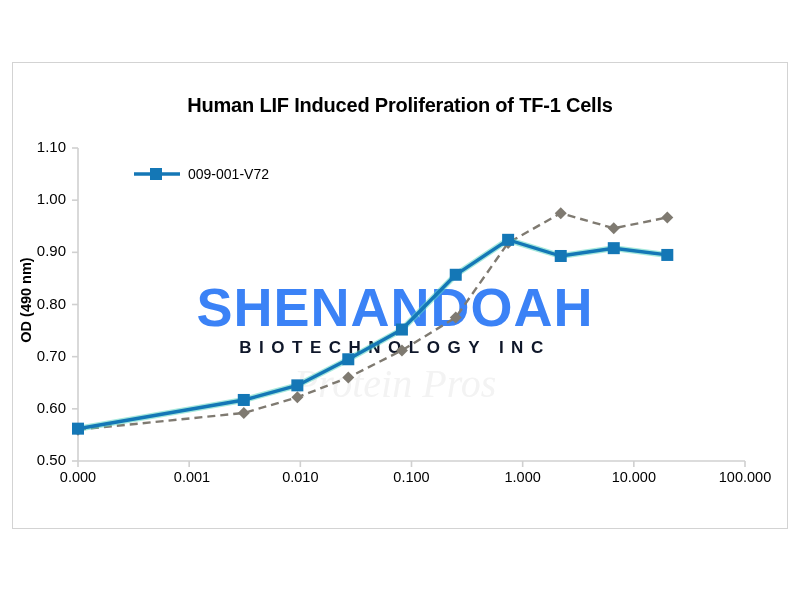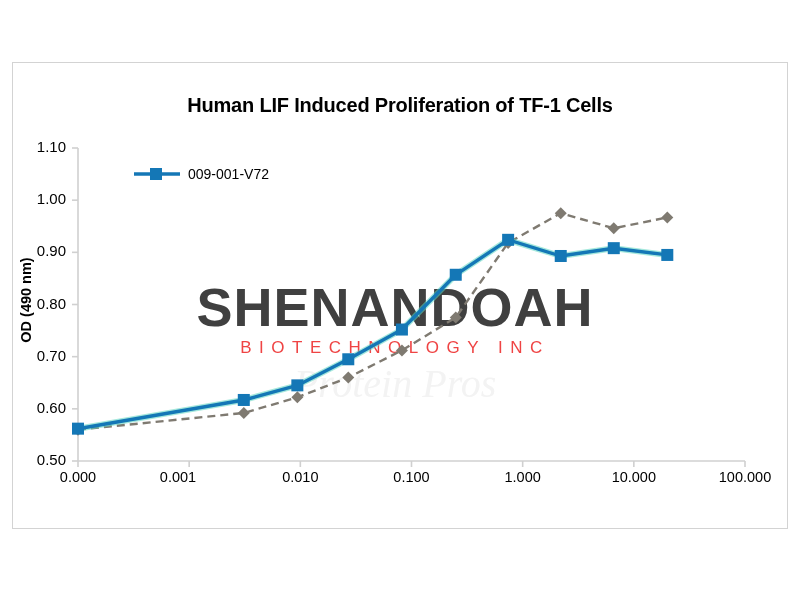--- a/index.html
+++ b/index.html
@@ -96,29 +96,29 @@
   }
   #watermark {
     position: absolute;
     left: 180px; top: 280px;
     width: 430px; height: 150px;
     pointer-events: none;
   }
   .wm-line1 {
     font-size: 54px;
     font-weight: bold;
-    color: #404040;
+    color: #3b82f6;
     letter-spacing: 1px;
     text-align: center;
     line-height: 54px;
   }
   .wm-line2 {
     font-size: 17px;
-    font-weight: normal;
-    color: #ef4444;
+    font-weight: bold;
+    color: #0f172a;
     letter-spacing: 7.5px;
     text-align: center;
     margin-top: 4px;
   }
   .wm-line3 {
     font-family: "Liberation Serif", serif;
     font-style: italic;
     font-size: 40px;
     color: #f3f3f3;
     text-align: center;
@@ -196,19 +196,19 @@
   <div id="y-axis-title">OD (490 nm)</div>
 
 <div class="axis-tick-label-y" style="left: 20px; top: 138px;">1.10</div>
     <div class="axis-tick-label-y" style="left: 20px; top: 190.167px;">1.00</div>
     <div class="axis-tick-label-y" style="left: 20px; top: 242.333px;">0.90</div>
     <div class="axis-tick-label-y" style="left: 20px; top: 294.5px;">0.80</div>
     <div class="axis-tick-label-y" style="left: 20px; top: 346.667px;">0.70</div>
     <div class="axis-tick-label-y" style="left: 20px; top: 398.833px;">0.60</div>
     <div class="axis-tick-label-y" style="left: 20px; top: 451px;">0.50</div>
     <div class="axis-tick-label-x" style="left: 33px; top: 469px;">0.000</div>
-    <div class="axis-tick-label-x" style="left: 133px; top: 469px; text-align: center;">0.001</div>
+    <div class="axis-tick-label-x" style="left: 147px; top: 469px; text-align: center;">0.001</div>
     <div class="axis-tick-label-x" style="left: 255.333px; top: 469px;">0.010</div>
     <div class="axis-tick-label-x" style="left: 366.5px; top: 469px;">0.100</div>
     <div class="axis-tick-label-x" style="left: 477.667px; top: 469px;">1.000</div>
     <div class="axis-tick-label-x" style="left: 588.833px; top: 469px;">10.000</div>
     <div class="axis-tick-label-x" style="left: 700px; top: 469px;">100.000</div>
   </div>
 
 </body></html>

